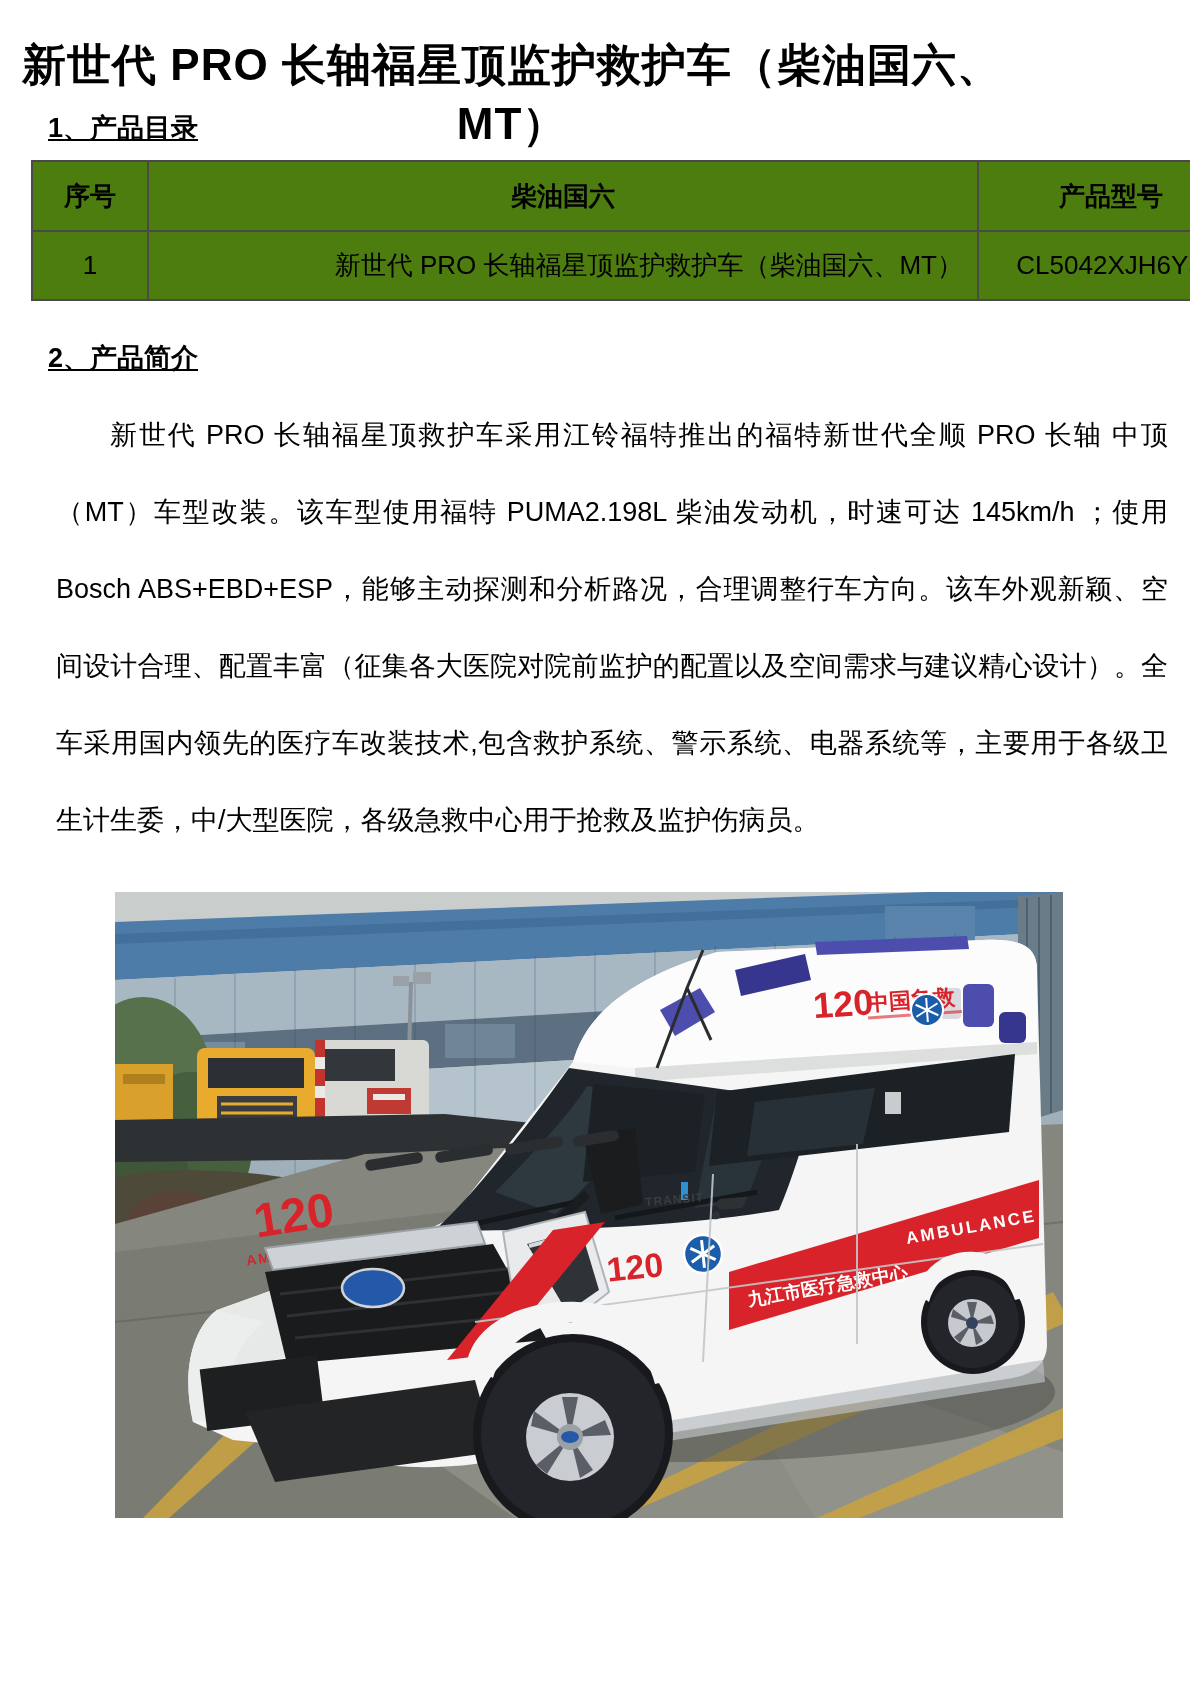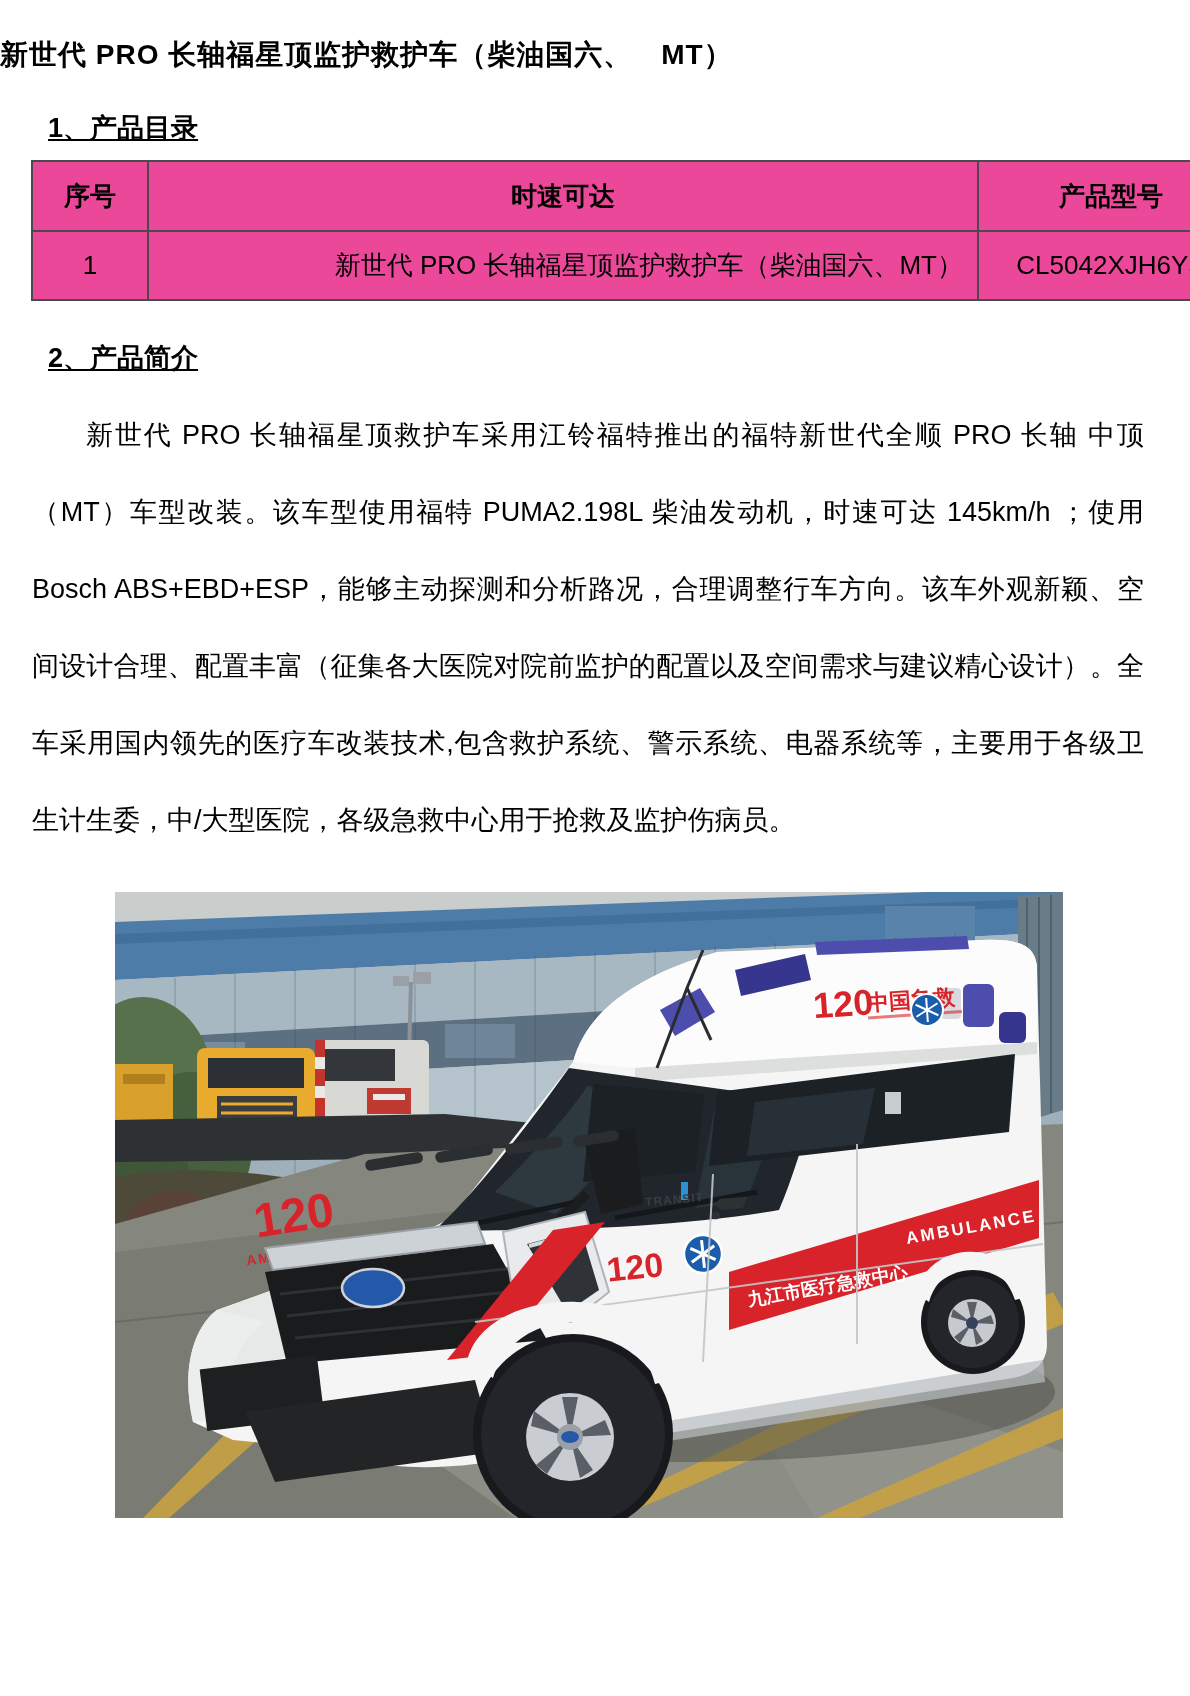--- a/index.html
+++ b/index.html
@@ -2,44 +2,44 @@
 <html><head>
 <meta charset="utf-8">
 <style>
   html,body{margin:0;padding:0;background:#ffffff;}
   .page{
     position:relative;width:1190px;height:1696px;background:#ffffff;
     font-family:"Liberation Sans","DejaVu Sans",sans-serif;color:#111;
     overflow:hidden;
   }
   .doc-title{
-    position:absolute;top:36px;left:0;width:1024px;
-    font-size:28px;font-weight:bold;letter-spacing:1px;color:#000;
+    position:absolute;top:36px;left:0;width:1024px;text-align:center;
+    font-size:44px;font-weight:bold;letter-spacing:1px;color:#000;
   }
   .sec-heading{
     position:absolute;left:48px;font-size:27px;font-weight:bold;color:#000;text-decoration:underline;
   }
   #sec1{top:110px;}
   #sec2{top:340px;}
   table.catalog{
     position:absolute;left:31px;top:160px;width:1126px;
     border-collapse:collapse;table-layout:fixed;
   }
   table.catalog th,table.catalog td{
     border:2px solid #4a4a4a;font-size:26px;vertical-align:middle;
-    padding:0 14px;color:#000;background:#ec4899;
+    padding:0 14px;color:#000;background:#4d7c0f;
   }
   table.catalog th{font-weight:bold;text-align:center;height:68px;}
   table.catalog td{height:67px;}
   .col-idx{width:86px;text-align:center;}
   .col-name{width:800px;}
   .col-model{width:236px;text-align:center;}
   td.col-name{text-align:right;}
   .intro-para{
-    position:absolute;left:32px;top:397px;width:1112px;
+    position:absolute;left:56px;top:397px;width:1112px;
     font-size:27px;line-height:77px;text-align:justify;color:#000;
     text-indent:54px;margin:0;
   }
   figure.photo{
     position:absolute;left:115px;top:892px;width:948px;height:626px;margin:0;
     line-height:0;
   }
   svg{display:block;}
 </style>
 </head>
@@ -48,21 +48,21 @@
 <div class="page">
 
   <div class="doc-title">新世代 PRO 长轴福星顶监护救护车（柴油国六、　MT）</div>
 
   <div class="sec-heading" id="sec1">1、产品目录</div>
 
   <table class="catalog">
     <tbody>
         <tr>
       <th class="col-idx">序号</th>
-      <th class="col-name">时速可达</th>
+      <th class="col-name">柴油国六</th>
       <th class="col-model">产品型号</th>
     </tr>
     <tr>
       <td class="col-idx">1</td>
       <td class="col-name">新世代 PRO 长轴福星顶监护救护车（柴油国六、MT）</td>
       <td class="col-model">CL5042XJH6YS</td>
     </tr>
   </tbody>
     </table>
 

